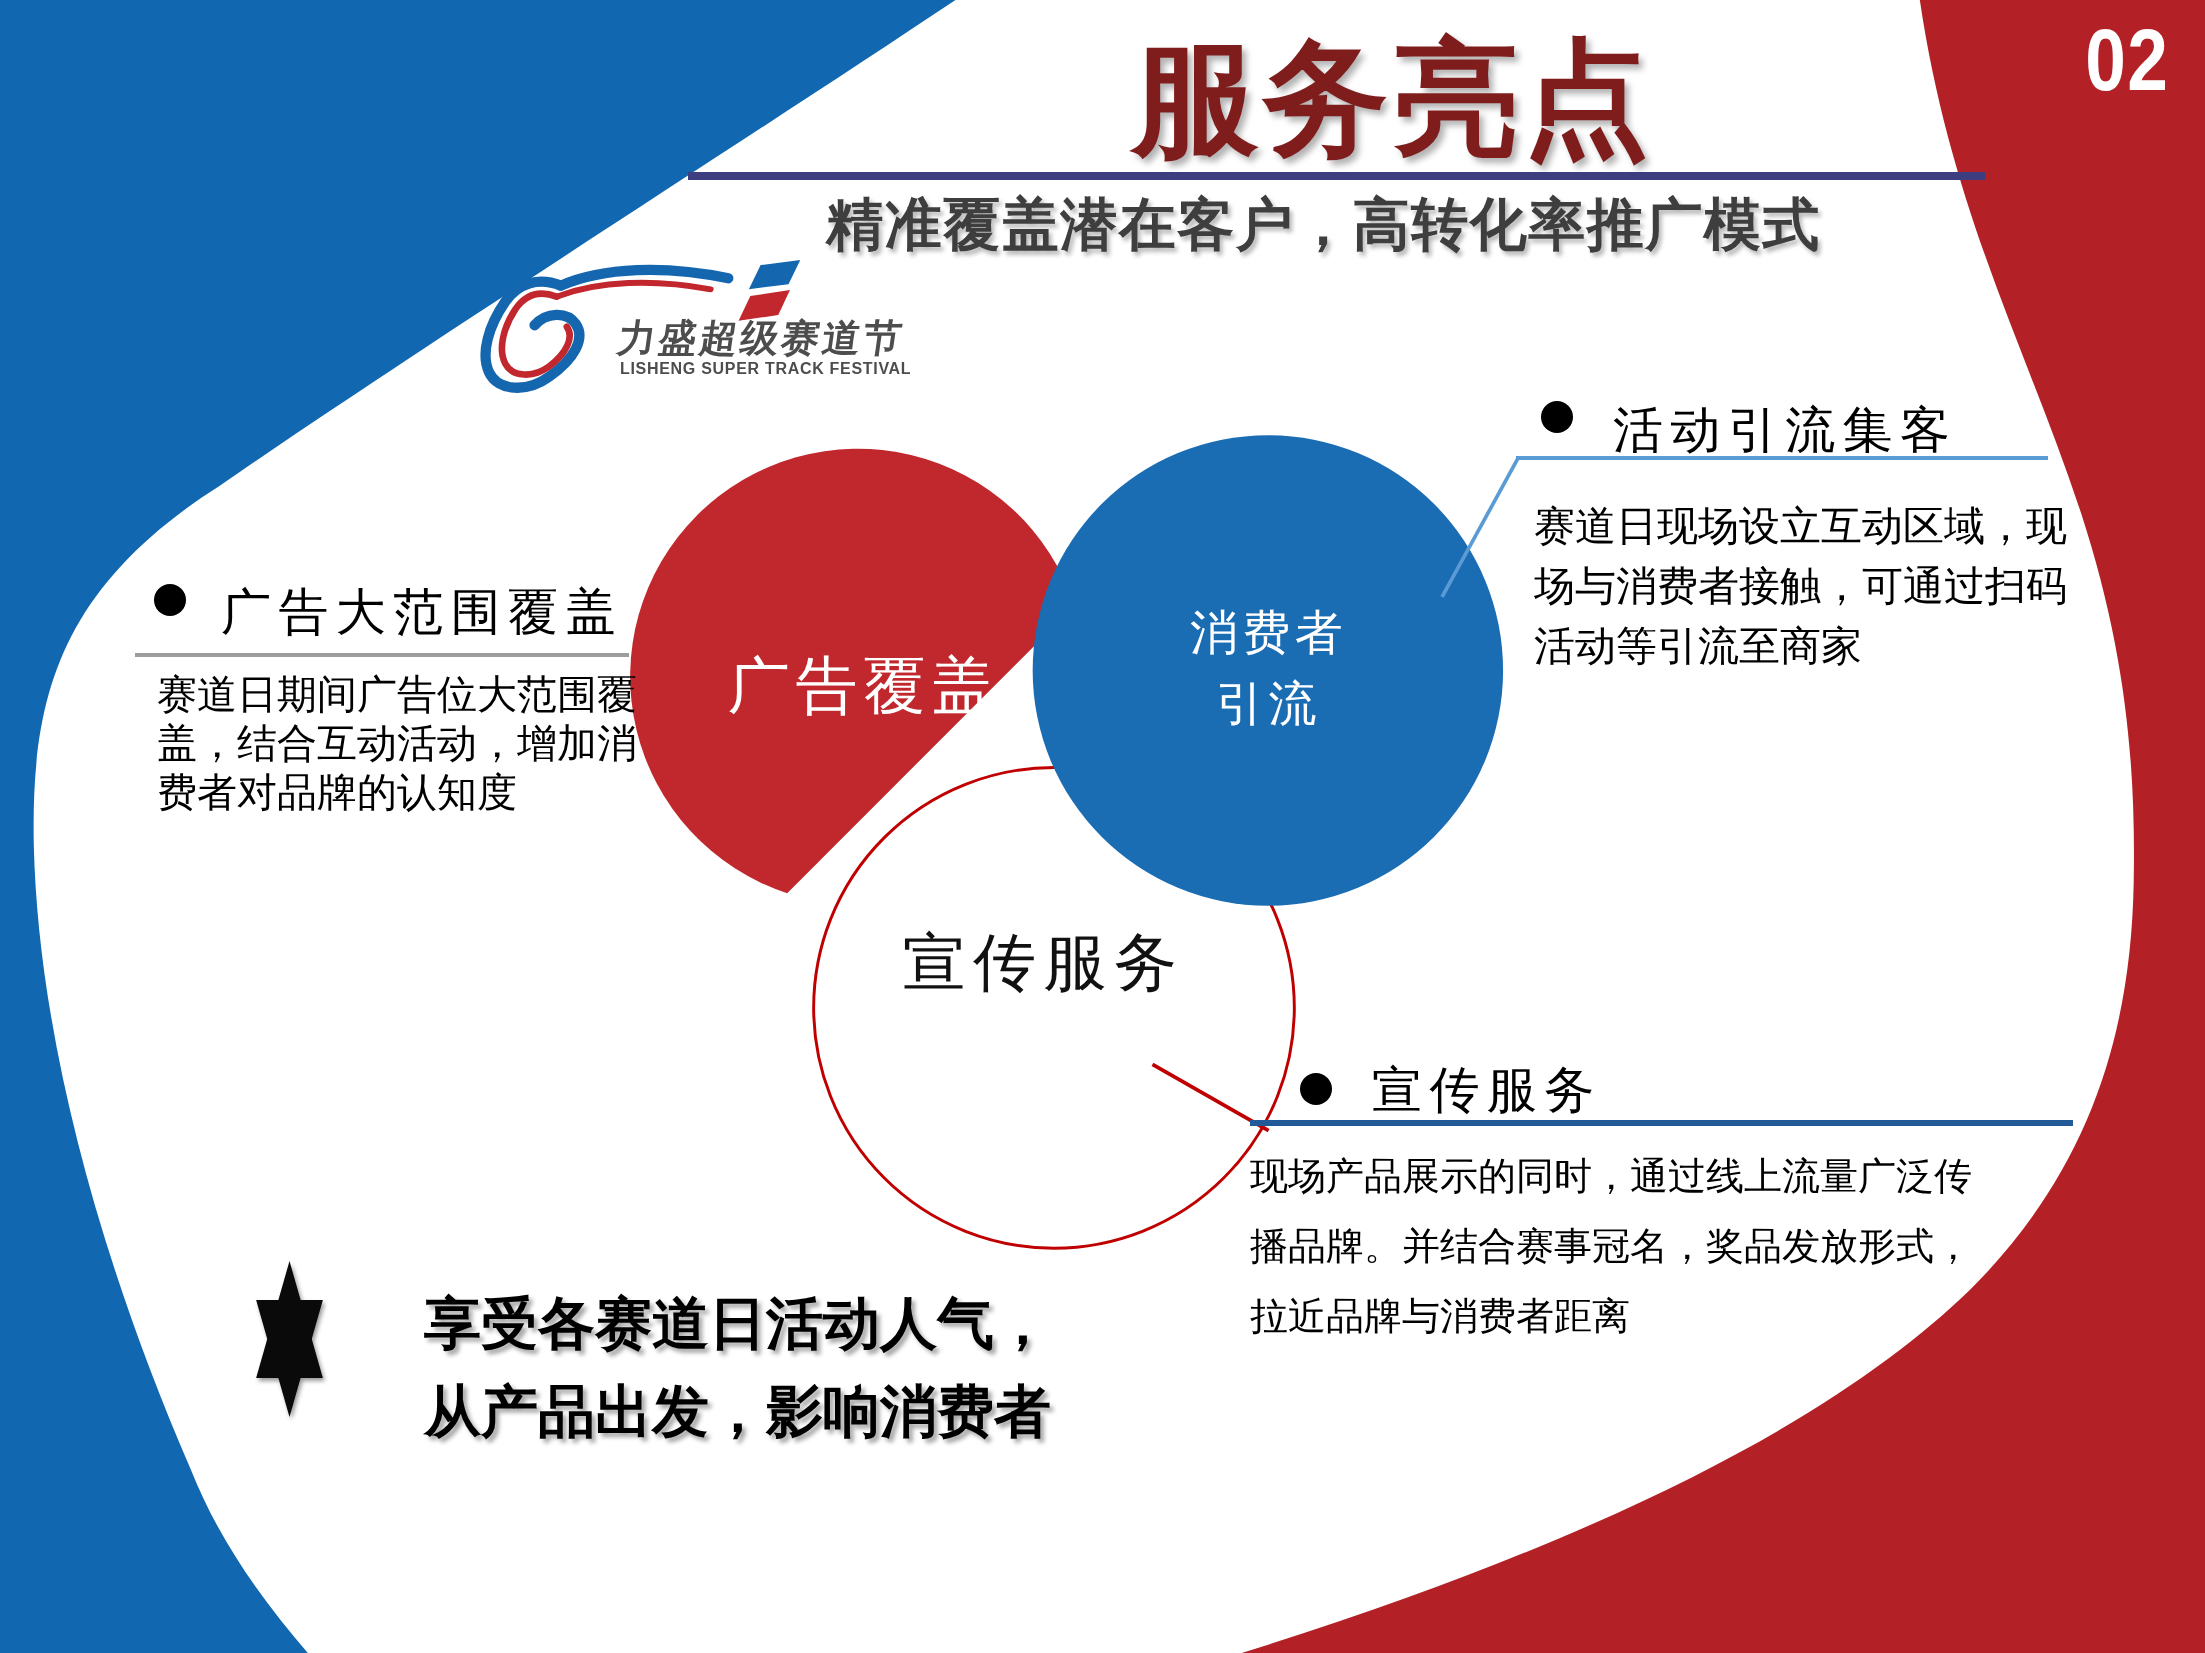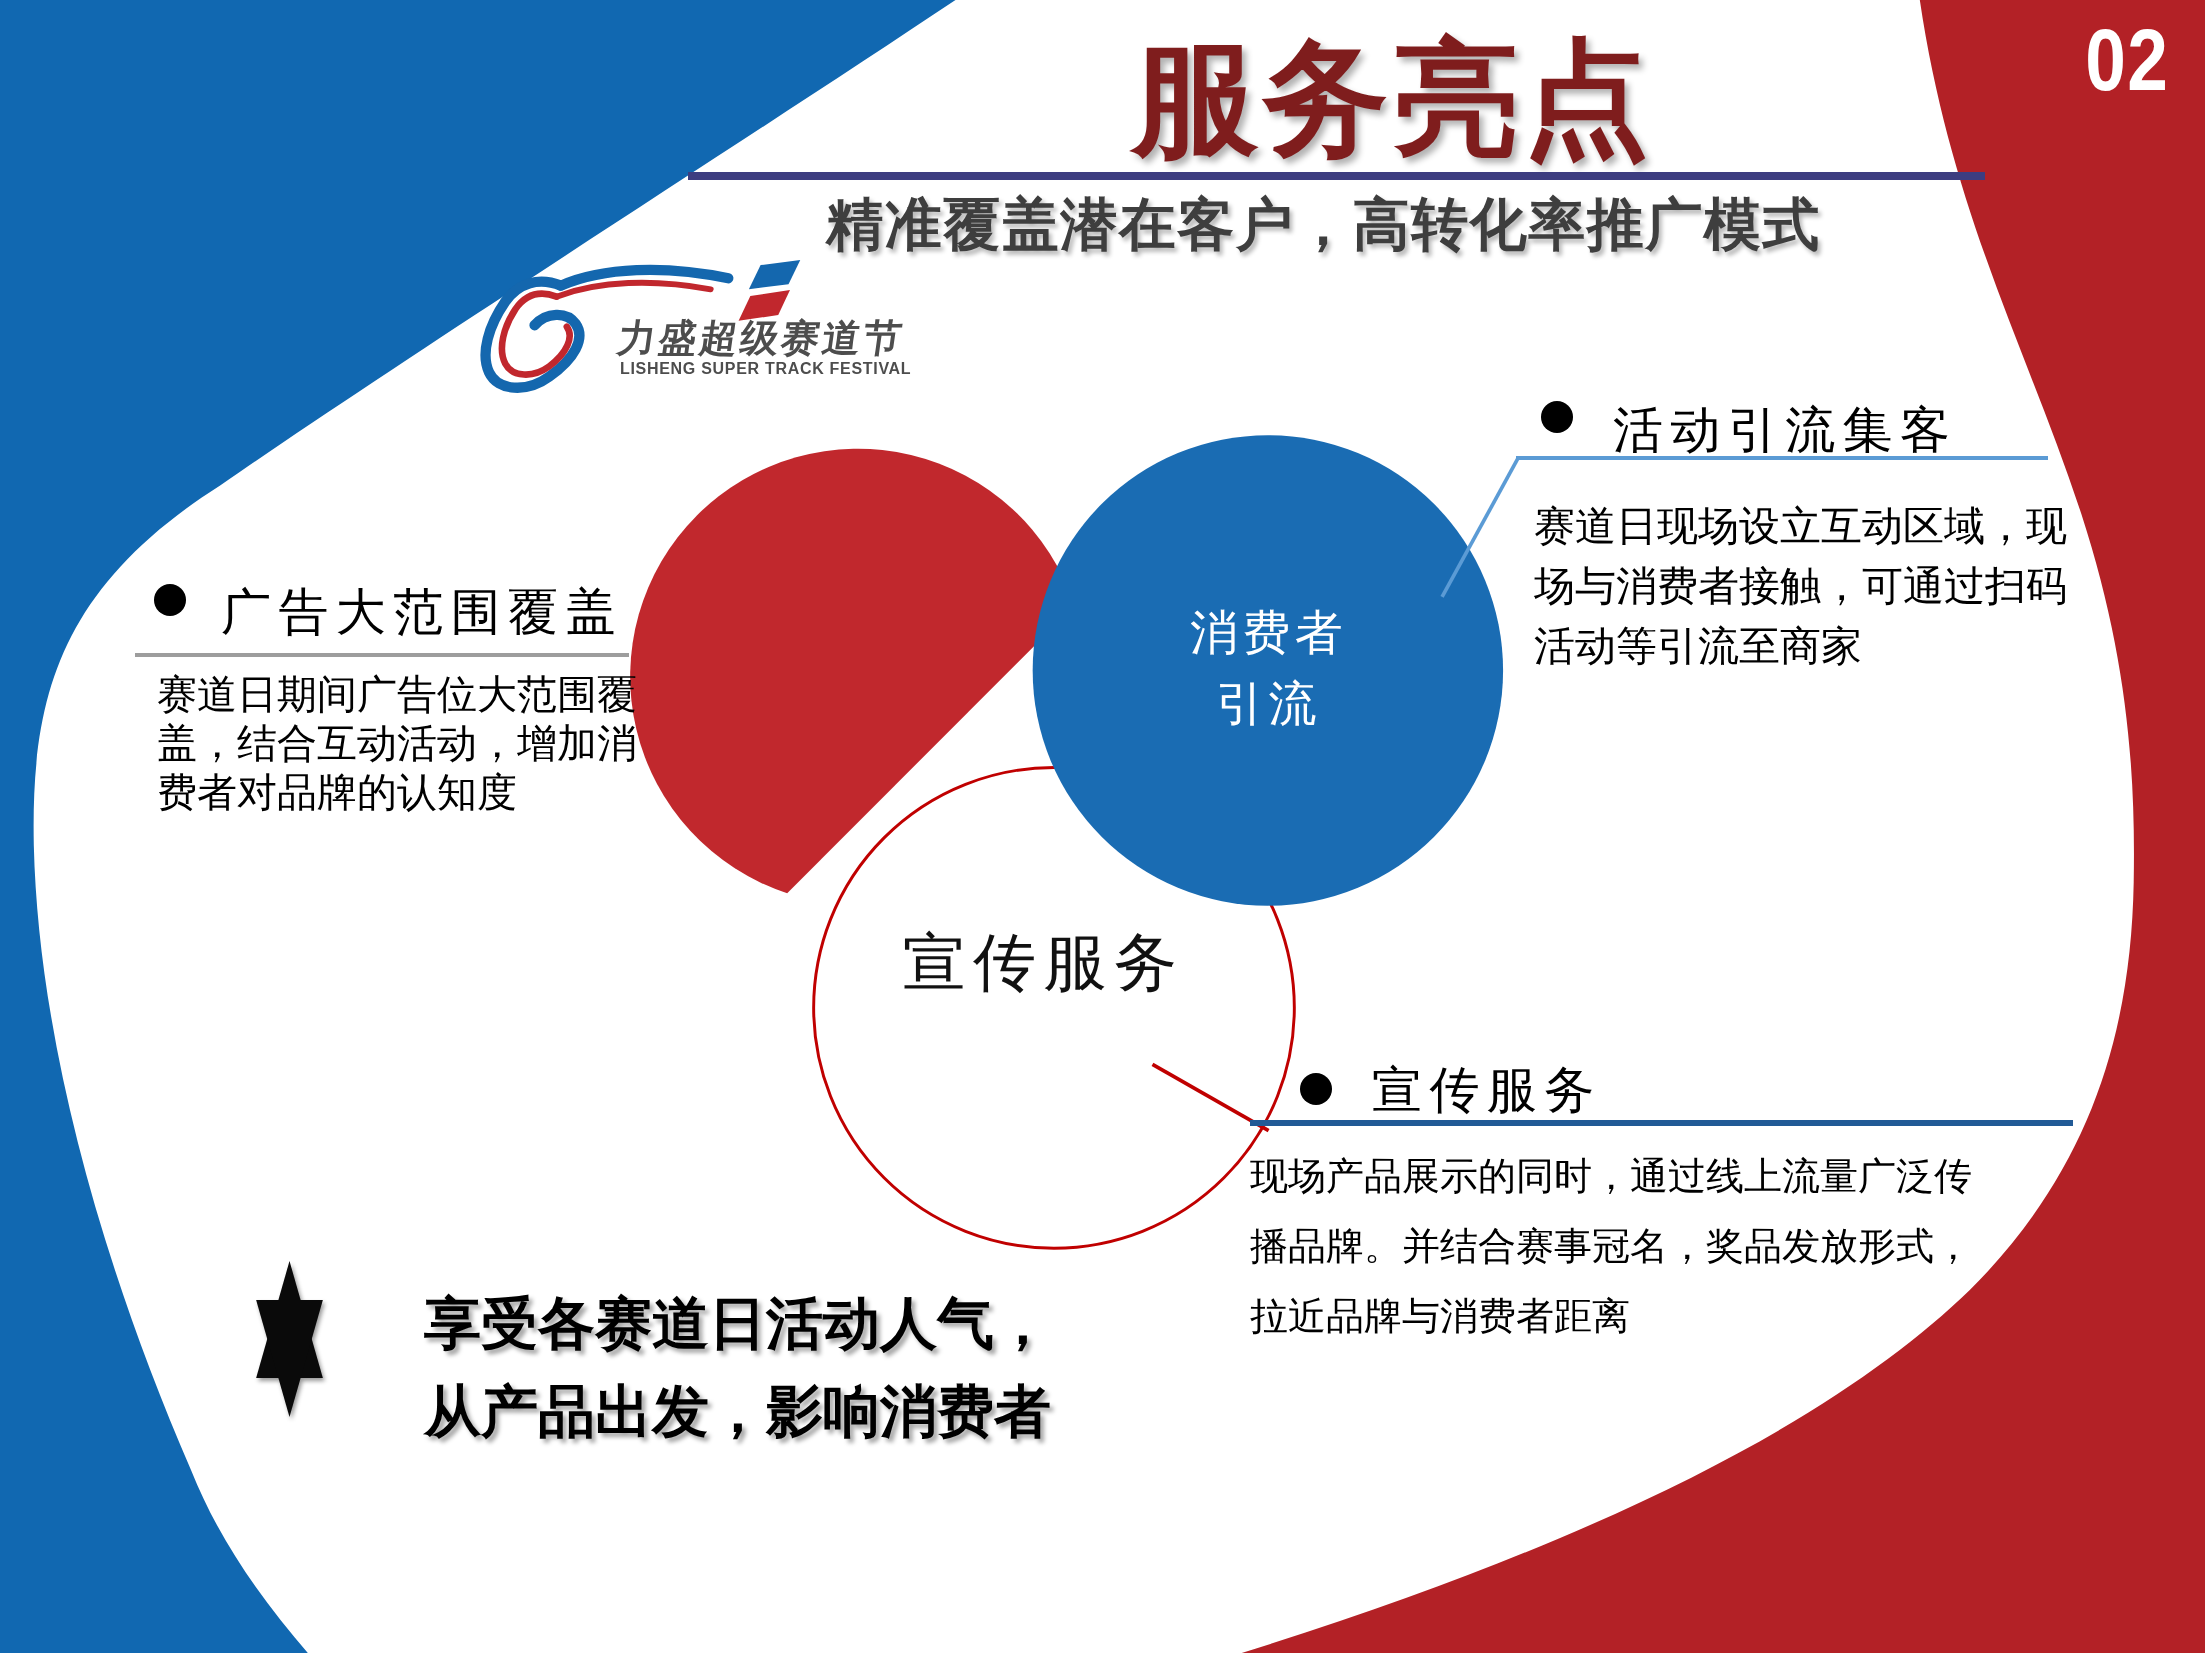--- a/index.html
+++ b/index.html
@@ -116,20 +116,21 @@
     <path d="M1462,824 A310,310 0 1 0 1071,1215 Z" fill="#c1282d"></path>
 
     <circle cx="1434" cy="1371" r="327" fill="#ffffff" stroke="#c00000" stroke-width="4"></circle>
 
     <circle cx="1725" cy="912" r="320" fill="#1a6cb3"></circle>
 
     <line x1="2065" y1="624" x2="1962" y2="812" stroke="#5b9bd5" stroke-width="5"></line>
     <line x1="1568" y1="1448" x2="1726" y2="1538" stroke="#c00000" stroke-width="5"></line>
   </svg>
 
+  <div class="circle-label label-ad">广告覆盖</div>
   <div class="circle-label label-consumer">
     <div>消费者</div>
     <div>引流</div>
   </div>
   <div class="circle-label label-service">宣传服务</div>
 
   <span class="bullet-dot" style="left:154px;top:584px;"></span>
   <div class="callout-title" style="left:221px;top:567px;margin-top:12px;">广告大范围覆盖</div>
   <div class="callout-rule rule-ad"></div>
   <div class="callout-body body-ad">

